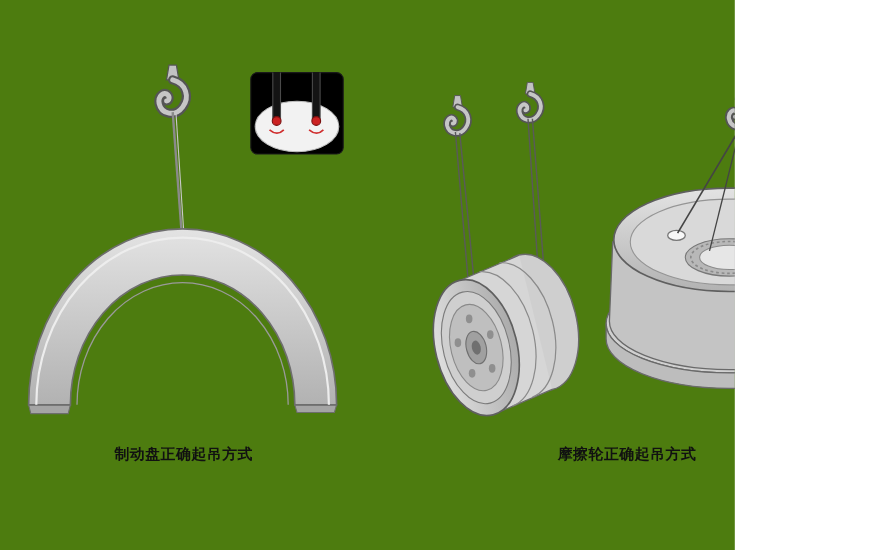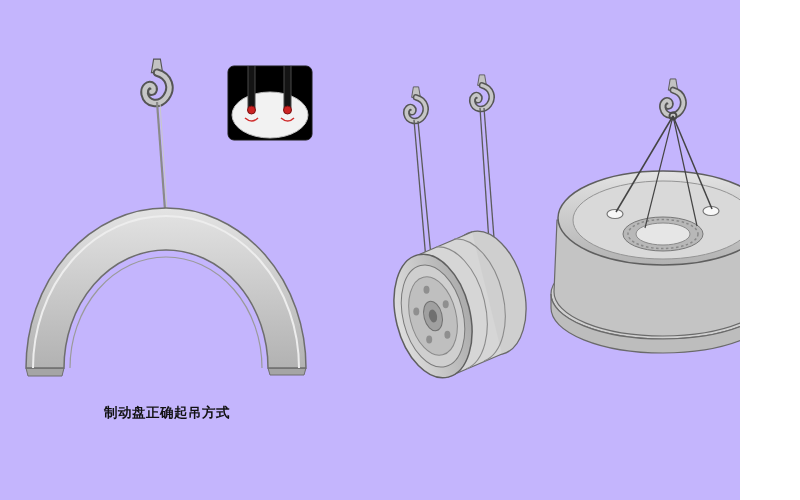--- a/index.html
+++ b/index.html
@@ -1,20 +1,20 @@
 <!DOCTYPE html>
 <html><head>
 <meta charset="utf-8">
 <title>Diagram</title>
 <style>
   html,body{margin:0;padding:0;background:#ffffff;}
   .stage{
     position:relative;
-    width:740px;height:500px;
-    background:#c4b5fd;
+    width:668px;height:500px;
+    background:#4d7c0f;
     overflow:hidden;
     font-family:"Liberation Sans","DejaVu Sans",sans-serif;
   }
   .stage svg{position:absolute;left:0;top:0;}
   .caption{
     position:absolute;
     font-size:13.5px;
     font-weight:600;
     color:#111111;
     letter-spacing:0.5px;
@@ -124,14 +124,15 @@
       <circle cx="673" cy="116" r="3.5" fill="none" stroke="#4a4a4a" stroke-width="2"></circle>
       <line x1="673" y1="116" x2="616" y2="212" stroke="#444444" stroke-width="1.5"></line>
       <line x1="673" y1="116" x2="712" y2="209" stroke="#444444" stroke-width="1.5"></line>
       <line x1="673" y1="116" x2="645" y2="228" stroke="#444444" stroke-width="1.2"></line>
       <line x1="673" y1="116" x2="697" y2="226" stroke="#444444" stroke-width="1.2"></line>
     </g>
   </svg>
 
   <div class="caption caption-left">制动盘正确起吊方式</div>
 
+  <div class="caption caption-right">摩擦轮正确起吊方式</div>
 
 </div>
 
 </body></html>

